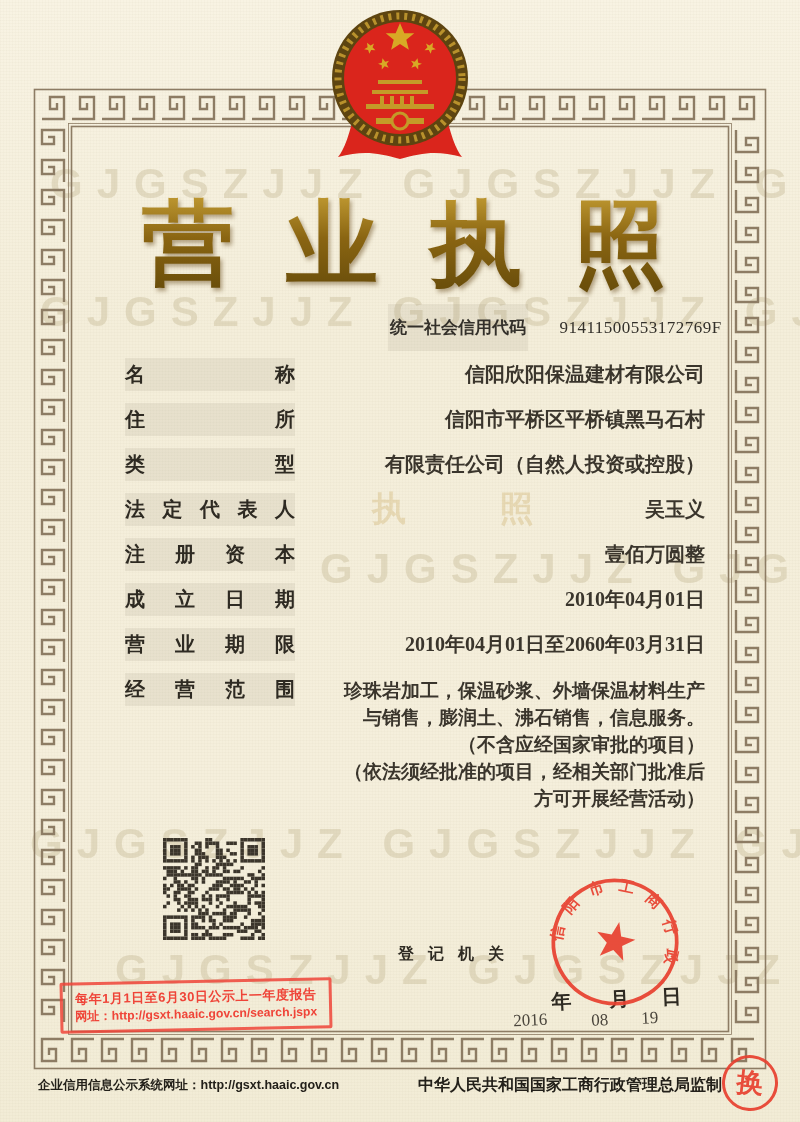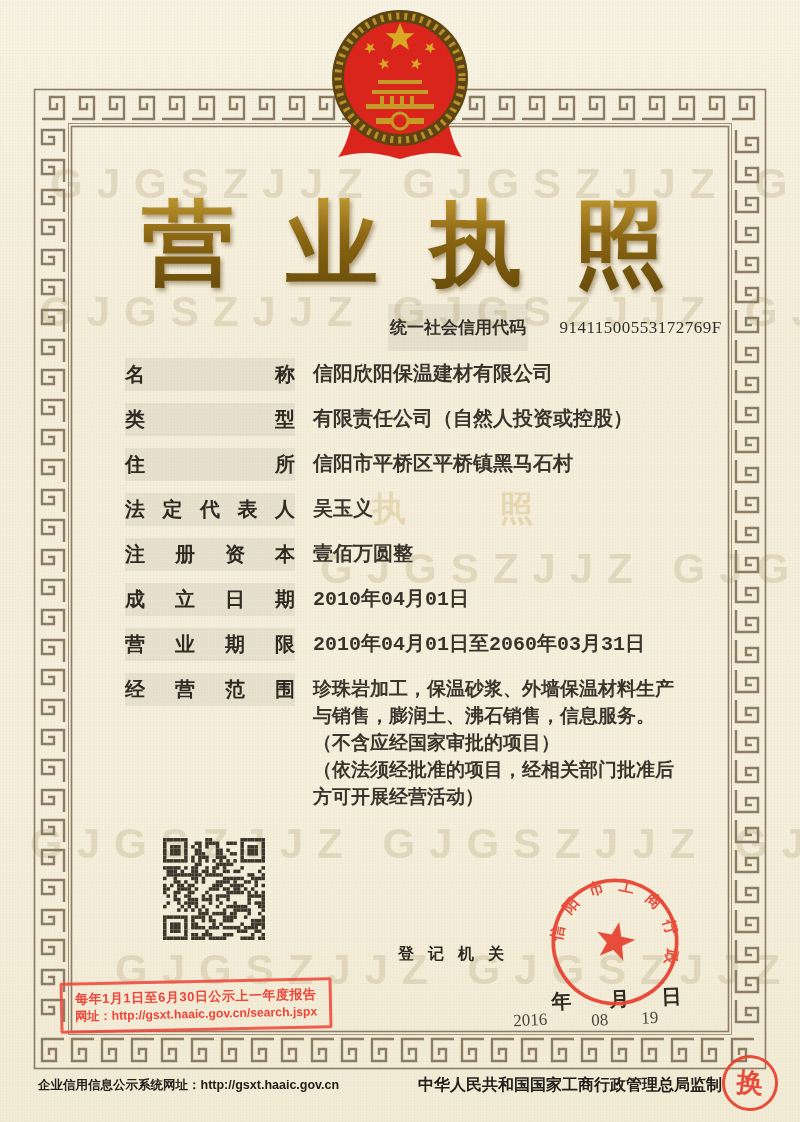--- a/index.html
+++ b/index.html
@@ -27,22 +27,22 @@
   .credit{position:absolute;top:316px;left:388px;z-index:2;}
   .credit .clabel{font-size:17px;font-weight:800;background:rgba(120,110,90,.10);padding:14px 2px;}
   .credit .ccode{font-size:17px;margin-left:27px;font-family:"Liberation Serif",serif;letter-spacing:.5px;}
   .fields{position:absolute;left:125px;top:358px;width:580px;z-index:2;}
   .frow{display:flex;align-items:flex-start;margin-bottom:12px;}
   .flabel{
     width:170px;flex:0 0 170px;font-size:20px;line-height:33px;font-weight:800;color:#2e2a22;
     text-align:justify;text-align-last:justify;text-justify:inter-character;
     background:rgba(120,110,90,.10);
   }
-  .fvalue{margin-left:18px;flex:1;font-family:Liberation Mono, monospace;font-weight:600;
-    font-size:20px;line-height:33px;color:#3a352c;}
+  .fvalue{margin-left:18px;flex:1;font-family:Liberation Serif, serif;font-weight:600;
+    font-size:20px;line-height:33px;color:#3a352c;text-align:right;}
   .frow.scope .fvalue{font-size:19px;line-height:27px;padding-top:4px;white-space:pre-line;}
   .qr{position:absolute;left:163px;top:838px;z-index:2;}
   .registry-label{position:absolute;left:398px;top:944px;z-index:2;
     font-size:16px;font-weight:800;letter-spacing:14px;color:#2e2a22;white-space:nowrap;}
   .seal{position:absolute;left:545px;top:872px;z-index:4;transform:rotate(12deg);opacity:.92;}
   .dateblock{position:absolute;left:505px;top:986px;width:210px;height:52px;z-index:3;transform:rotate(-2.5deg);}
   .dateblock .dl{position:absolute;font-size:20px;font-weight:800;color:#2e2a22;}
   .dateblock .dv{position:absolute;font-size:17px;font-family:"Liberation Serif",serif;color:#4a453c;}
   .annual-stamp{
     position:absolute;left:60px;top:980px;width:258px;z-index:4;transform:rotate(-1.2deg);
@@ -216,26 +216,26 @@
     <span class="clabel">统一社会信用代码</span>
     <span class="ccode">91411500553172769F</span>
   </div>
 
   <div class="fields">
     <div class="frow">
       <div class="flabel">名称</div>
       <div class="fvalue">信阳欣阳保温建材有限公司</div>
     </div>
     <div class="frow">
+      <div class="flabel">住所</div>
+      <div class="fvalue">信阳市平桥区平桥镇黑马石村</div>
+    </div>
+    <div class="frow">
       <div class="flabel">类型</div>
       <div class="fvalue">有限责任公司（自然人投资或控股）</div>
-    </div>
-    <div class="frow">
-      <div class="flabel">住所</div>
-      <div class="fvalue">信阳市平桥区平桥镇黑马石村</div>
     </div>
     <div class="frow">
       <div class="flabel">法定代表人</div>
       <div class="fvalue">吴玉义</div>
     </div>
     <div class="frow">
       <div class="flabel">注册资本</div>
       <div class="fvalue">壹佰万圆整</div>
     </div>
     <div class="frow">

